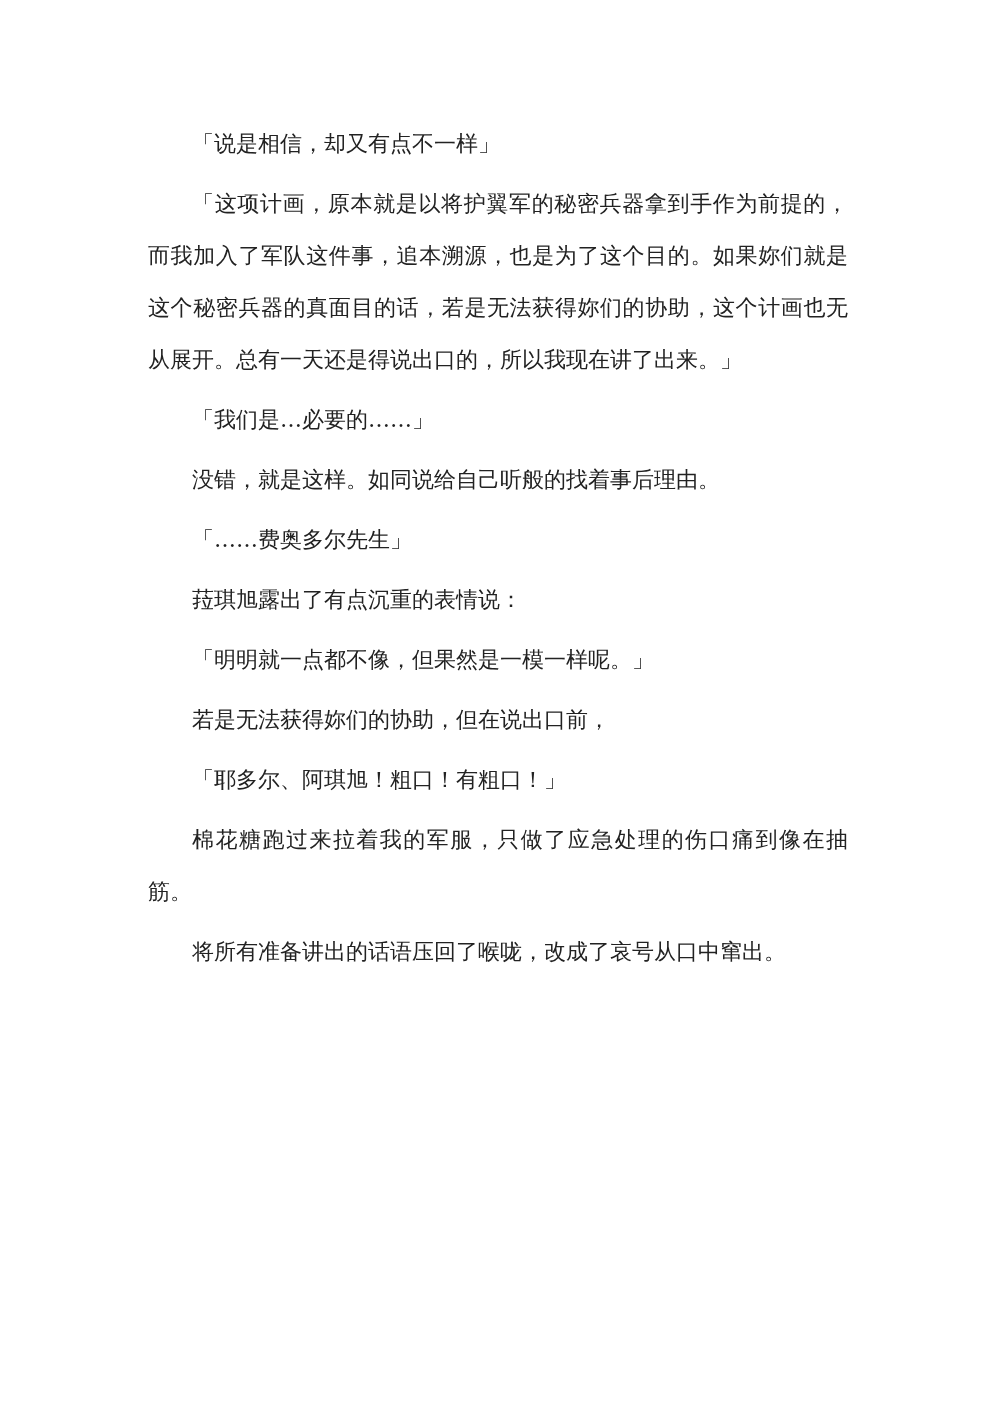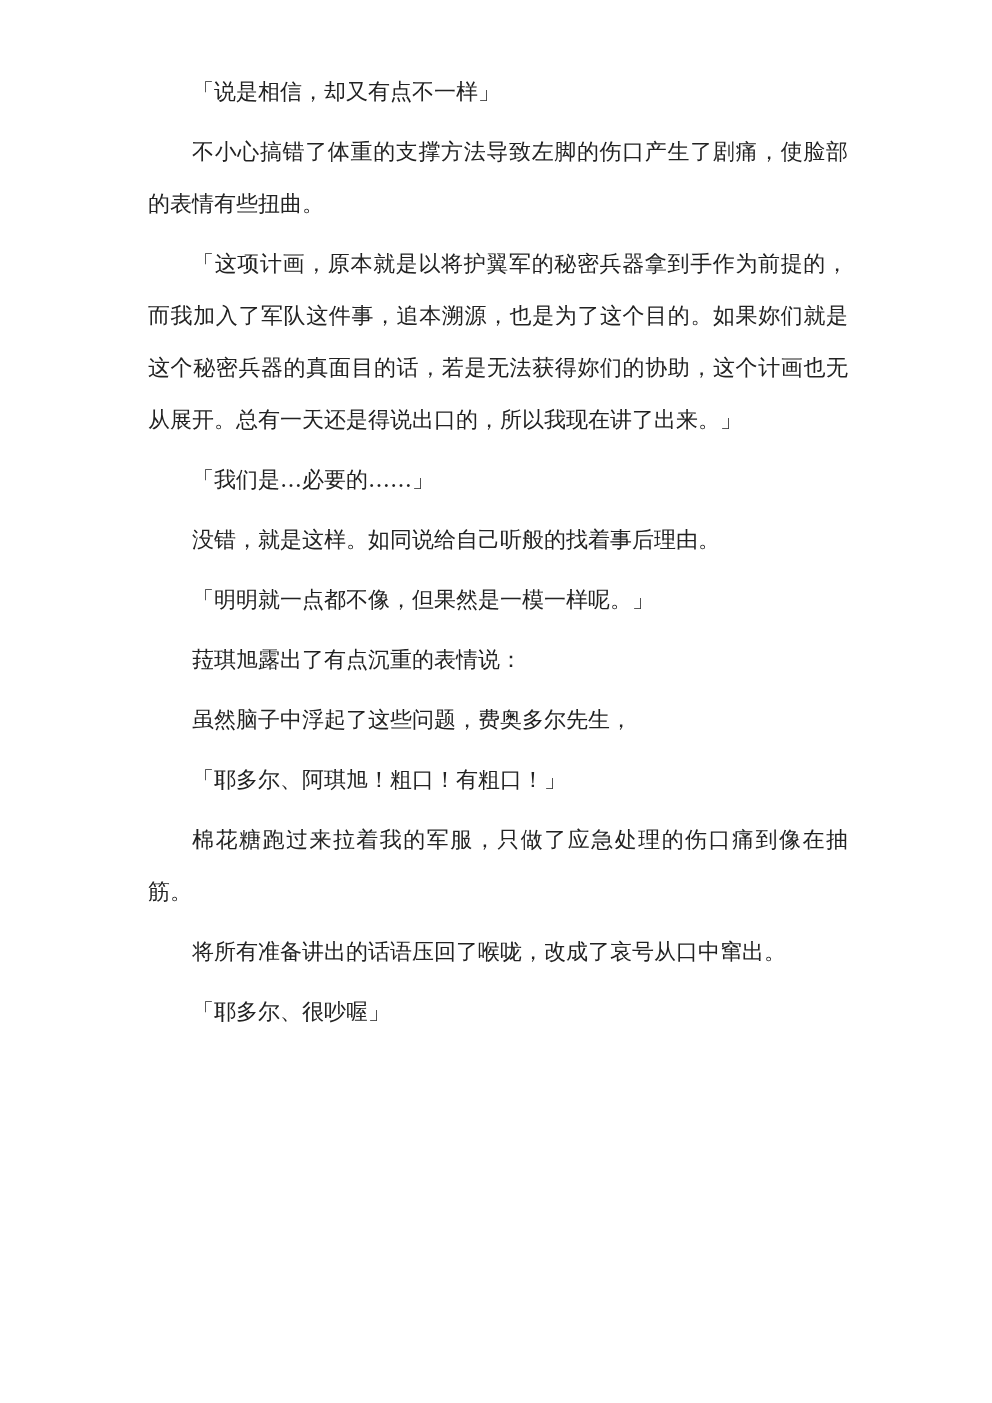--- a/index.html
+++ b/index.html
@@ -13,44 +13,43 @@
   }
   body{
     width:992px;
     height:1403px;
     overflow:hidden;
   }
   .doc-page{
     box-sizing:border-box;
     width:992px;
     height:1403px;
-    padding:66px 144px 20px 148px;
+    padding:118px 144px 20px 148px;
     background:var(--bg);
   }
   .para{
     width:700px;
     margin:0 0 8px 0;
     font-family:"DejaVu Serif","Liberation Serif",serif;
     font-size:22px;
     line-height:52px;
     color:var(--fg);
     text-align:justify;
     text-indent:2em;
     word-break:break-all;
   }
 </style>
 </head>
 <body>
 
 <div class="doc-page">
   <p class="para">「说是相信，却又有点不一样」</p>
-  <p class="para">不小心搞错了体重的支撑方法导致左脚的伤口产生了剧痛，使脸部的表情有些扭曲。</p>
   <p class="para">「这项计画，原本就是以将护翼军的秘密兵器拿到手作为前提的，而我加入了军队这件事，追本溯源，也是为了这个目的。如果妳们就是这个秘密兵器的真面目的话，若是无法获得妳们的协助，这个计画也无从展开。总有一天还是得说出口的，所以我现在讲了出来。」</p>
   <p class="para">「我们是…必要的……」</p>
   <p class="para">没错，就是这样。如同说给自己听般的找着事后理由。</p>
+  <p class="para">「……费奥多尔先生」</p>
+  <p class="para">菈琪旭露出了有点沉重的表情说：</p>
   <p class="para">「明明就一点都不像，但果然是一模一样呢。」</p>
-  <p class="para">菈琪旭露出了有点沉重的表情说：</p>
-  <p class="para">虽然脑子中浮起了这些问题，费奥多尔先生，</p>
+  <p class="para">若是无法获得妳们的协助，但在说出口前，</p>
   <p class="para">「耶多尔、阿琪旭！粗口！有粗口！」</p>
   <p class="para">棉花糖跑过来拉着我的军服，只做了应急处理的伤口痛到像在抽筋。</p>
   <p class="para">将所有准备讲出的话语压回了喉咙，改成了哀号从口中窜出。</p>
-  <p class="para">「耶多尔、很吵喔」</p>
 </div>
 
 </body></html>

